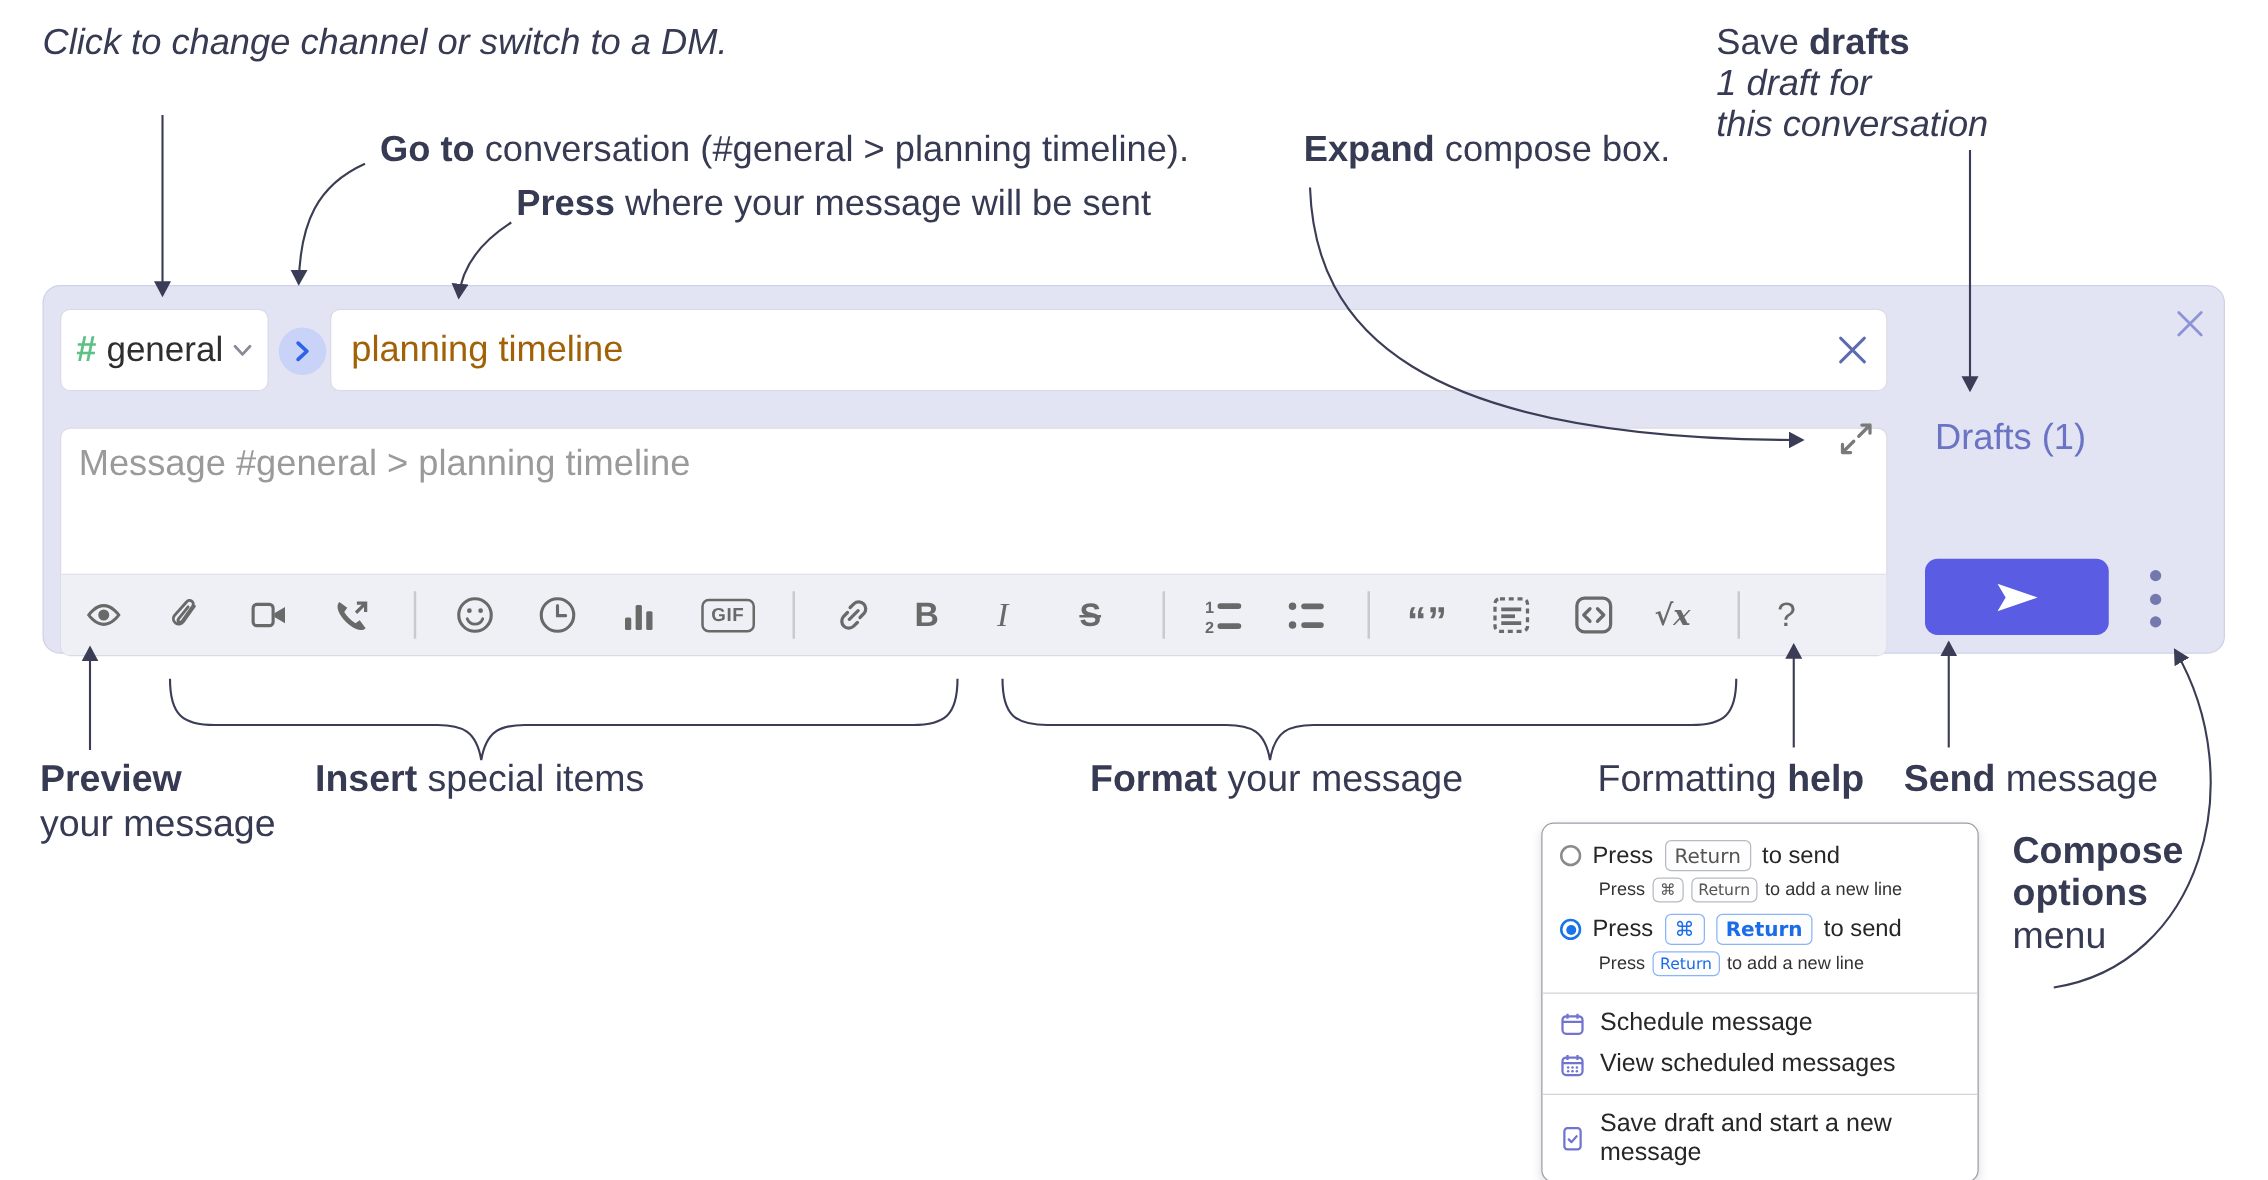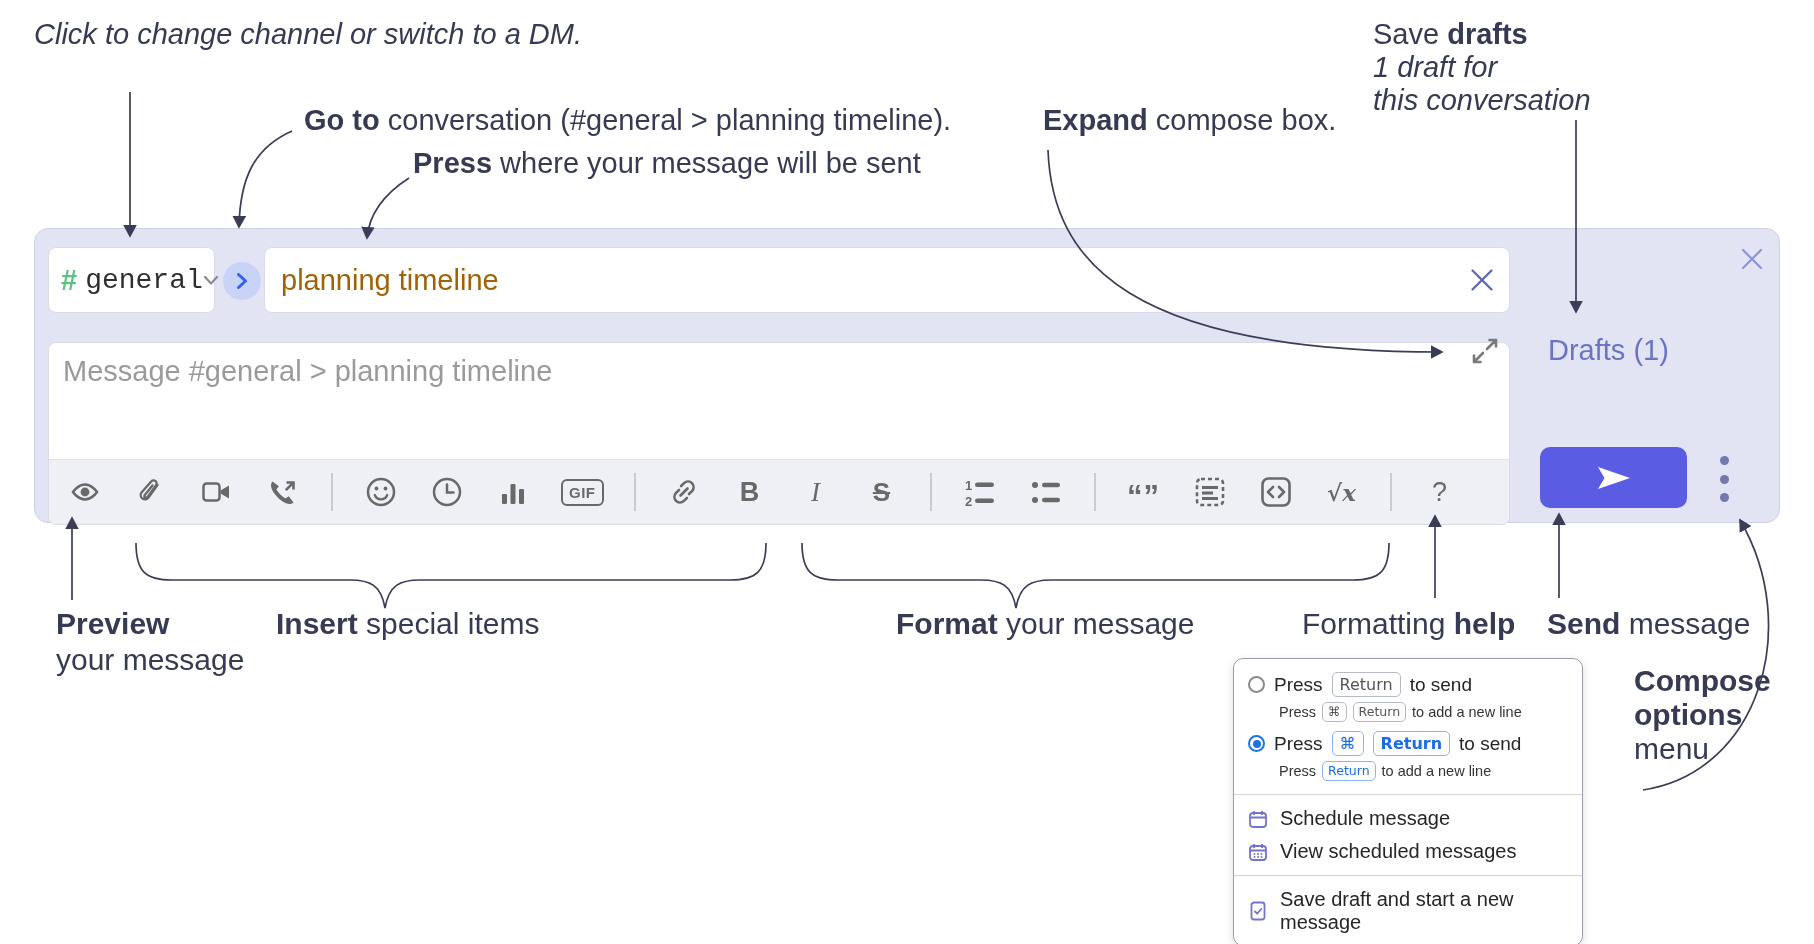--- a/index.html
+++ b/index.html
@@ -1,51 +1,51 @@
 <!DOCTYPE html>
 <html><head>
 <meta charset="utf-8">
 <style>
   html,body{margin:0;padding:0;background:#fff;}
   .stage{position:relative;width:1814px;height:944px;background:#fff;overflow:hidden;
          font-family:"Liberation Sans",sans-serif;color:#363a52;}
   .note{position:absolute;font-size:29px;line-height:33px;white-space:nowrap;color:#363a52;}
   .note b{font-weight:700;}
   .it{font-style:italic;}
-  .bnote{font-size:30px;line-height:36px;margin-left:24px;}
+  .bnote{font-size:30px;line-height:36px;}
 
   
   .compose{position:absolute;left:34px;top:228px;width:1746px;height:295px;
            background:#e2e4f3;border:1px solid #ced2e8;border-radius:14px;box-sizing:border-box;}
   .chanbox{position:absolute;left:48px;top:247px;width:167px;height:66px;background:#fff;
            border:1px solid #d9dbe8;border-radius:8px;box-sizing:border-box;
            display:flex;align-items:center;padding:0 12px;cursor:pointer;}
   .hash{color:#5ec084;font-weight:700;font-size:29px;margin-right:8px;}
-  .channame{font-size:28px;color:#2f2f2f;font-family:Liberation Mono, monospace;}
+  .channame{font-size:28px;color:#2f2f2f;}
   .chev{margin-left:auto;}
   .gobtn{position:absolute;left:223px;top:262px;width:38px;height:38px;border-radius:50%;
          background:#c9d3f8;display:flex;align-items:center;justify-content:center;}
   .topicbox{position:absolute;left:264px;top:247px;width:1246px;height:66px;background:#fff;
             border:1px solid #d9dbe8;border-radius:8px;box-sizing:border-box;
             display:flex;align-items:center;padding:0 14px;}
   .topicbox input{flex:1;border:none;outline:none;font:inherit;font-size:29px;color:#a16207;
                   font-family:"Liberation Sans",sans-serif;background:transparent;}
   .closex{position:absolute;left:1738px;top:245px;width:28px;height:28px;display:flex;
           align-items:center;justify-content:center;cursor:pointer;}
   .msgwrap{position:absolute;left:48px;top:342px;width:1462px;height:183px;background:#fff;
            border:1px solid #d9dbe8;border-radius:8px;box-sizing:border-box;
            display:flex;flex-direction:column;overflow:hidden;}
   .msgwrap textarea{flex:1;border:none;outline:none;resize:none;background:transparent;
            font-family:"Liberation Sans",sans-serif;font-size:29px;color:#1d1d1d;
            padding:12px 40px 0 14px;}
   .msgwrap textarea::placeholder{color:#9a9a9a;}
   .expandic{position:absolute;left:1470px;top:336px;width:30px;height:30px;cursor:pointer;}
   .toolbar{height:64px;background:#eef0f5;border-top:1px solid #e2e3ea;display:flex;
            align-items:center;gap:30px;padding-left:18px;}
-  .ticon{width:36px;height:36px;display:flex;align-items:center;justify-content:center;
+  .ticon{width:36px;height:36px;display:flex;align-items:center;justify-content:flex-start;
          color:#696969;cursor:pointer;flex:0 0 auto;}
   .tdiv{width:2px;height:38px;background:#c9cacf;flex:0 0 auto;}
   .gif-chip{border:2.2px solid #696969;border-radius:6px;font-weight:700;font-size:15px;
             padding:3px 6px;letter-spacing:.5px;color:#696969;}
   .bold-g{font-weight:800;font-size:27px;color:#696969;}
   .italic-g{font-style:italic;font-size:27px;font-family:"Liberation Serif",serif;color:#696969;}
   .strike-g{font-size:26px;font-weight:600;text-decoration:line-through;color:#696969;}
   .quote-g{font-size:31px;font-weight:700;letter-spacing:1px;color:#696969;padding-top:10px;}
   .math-g{font-family:"DejaVu Serif",serif;font-style:italic;font-weight:600;font-size:23px;color:#696969;}
   .help-g{font-size:27px;color:#696969;}

